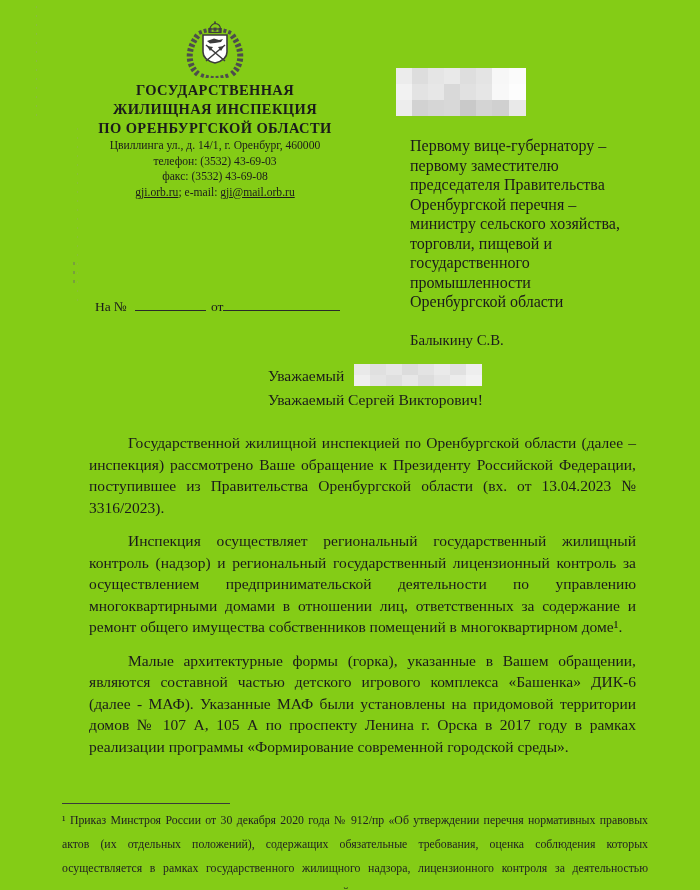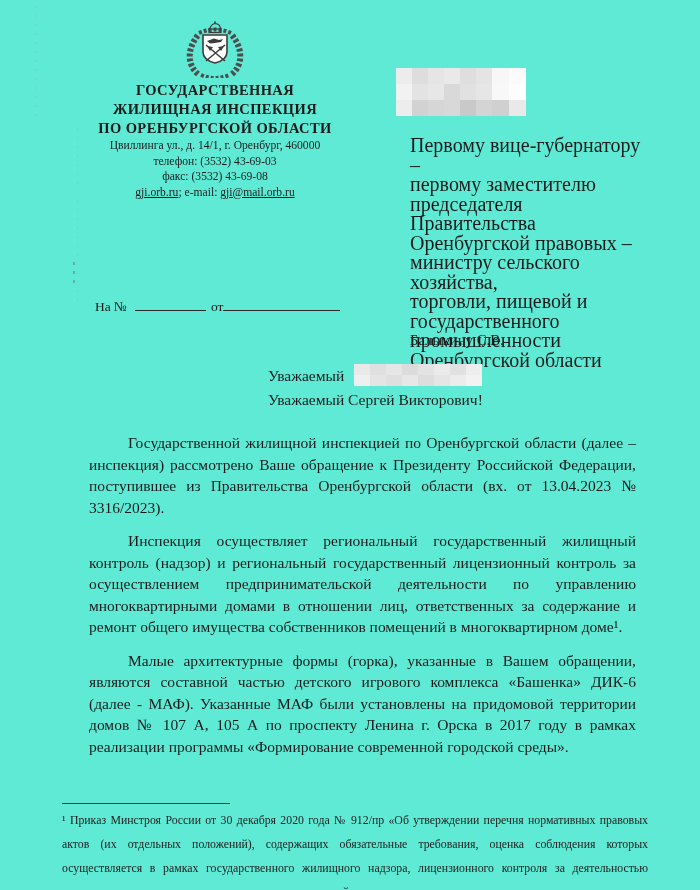--- a/index.html
+++ b/index.html
@@ -1,38 +1,38 @@
 <!DOCTYPE html>
 <html><head>
 <meta charset="utf-8">
 <style>
   html,body{margin:0;padding:0;background:#ffffff;}
   .page{
     position:relative;
     width:700px;height:890px;
-    background:#5eead4;
+    background:#84cc16;
     font-family:"Liberation Serif","DejaVu Serif",serif;
     color:#1b1b1b;
     overflow:hidden;
   }
   
   .letterhead{position:absolute;left:55px;top:20px;width:320px;text-align:center;}
   .crest{display:block;margin:0 auto 3px auto;}
   .org-line{font-weight:bold;font-size:14.5px;line-height:19px;letter-spacing:.4px;white-space:nowrap;}
   .contacts{font-size:11.6px;line-height:15.6px;}
   .contacts .u{text-decoration:underline;}
   
   .ref-date{position:absolute;left:64px;top:241px;font-size:16.5px;letter-spacing:.2px;white-space:nowrap;}
   .ref-line{position:absolute;left:95px;top:297px;font-size:13.5px;white-space:nowrap;}
   .blank{display:inline-block;height:13px;border-bottom:1px solid #2a2a2a;vertical-align:baseline;}
   .blank.w1{width:71px;margin-left:8px;margin-right:5px;}
   .blank.w2{width:117px;}
   
   .redact1{position:absolute;left:396px;top:68px;}
-  .addressee{position:absolute;left:410px;top:136px;width:242px;font-size:20px;line-height:19.5px;}
+  .addressee{position:absolute;left:410px;top:136px;width:242px;font-size:16px;line-height:19.5px;}
   .addressee-name{position:absolute;left:410px;top:332px;font-size:14.8px;}
   
   .salutation{position:absolute;left:268px;top:364px;font-size:15.5px;line-height:23.5px;white-space:nowrap;}
   .salutation svg{vertical-align:-5px;margin-left:10px;}
   
   .body-text{position:absolute;left:77px;top:420px;width:571px;}
   .body-text p{margin:12px;font-size:15.5px;line-height:21.5px;text-align:justify;text-indent:39px;}
   
   .footnote-rule{position:absolute;left:62px;top:803px;width:168px;height:1px;background:#3a3a3a;}
   .footnote{position:absolute;left:62px;top:808px;width:586px;font-size:11.8px;line-height:24px;text-align:justify;color:#222;}
@@ -112,21 +112,21 @@
         <rect x="80" y="32" width="16" height="16" fill="#d4d4d4"></rect>
         <rect x="96" y="32" width="17" height="16" fill="#d0d0d0"></rect>
         <rect x="113" y="32" width="17" height="16" fill="#e9e9e9"></rect>
     </g>
   </svg>
 
   <div class="addressee">
     <div>Первому вице-губернатору –</div>
     <div>первому заместителю</div>
     <div>председателя Правительства</div>
-    <div>Оренбургской правовых –</div>
+    <div>Оренбургской перечня –</div>
     <div>министру сельского хозяйства,</div>
     <div>торговли, пищевой и</div>
     <div>государственного</div>
     <div>промышленности</div>
     <div>Оренбургской области</div>
   </div>
   <div class="addressee-name">Балыкину С.В.</div>
 
   <div class="salutation">
     <div><span>Уважаемый</span><svg width="128" height="22" viewBox="0 0 128 22">

